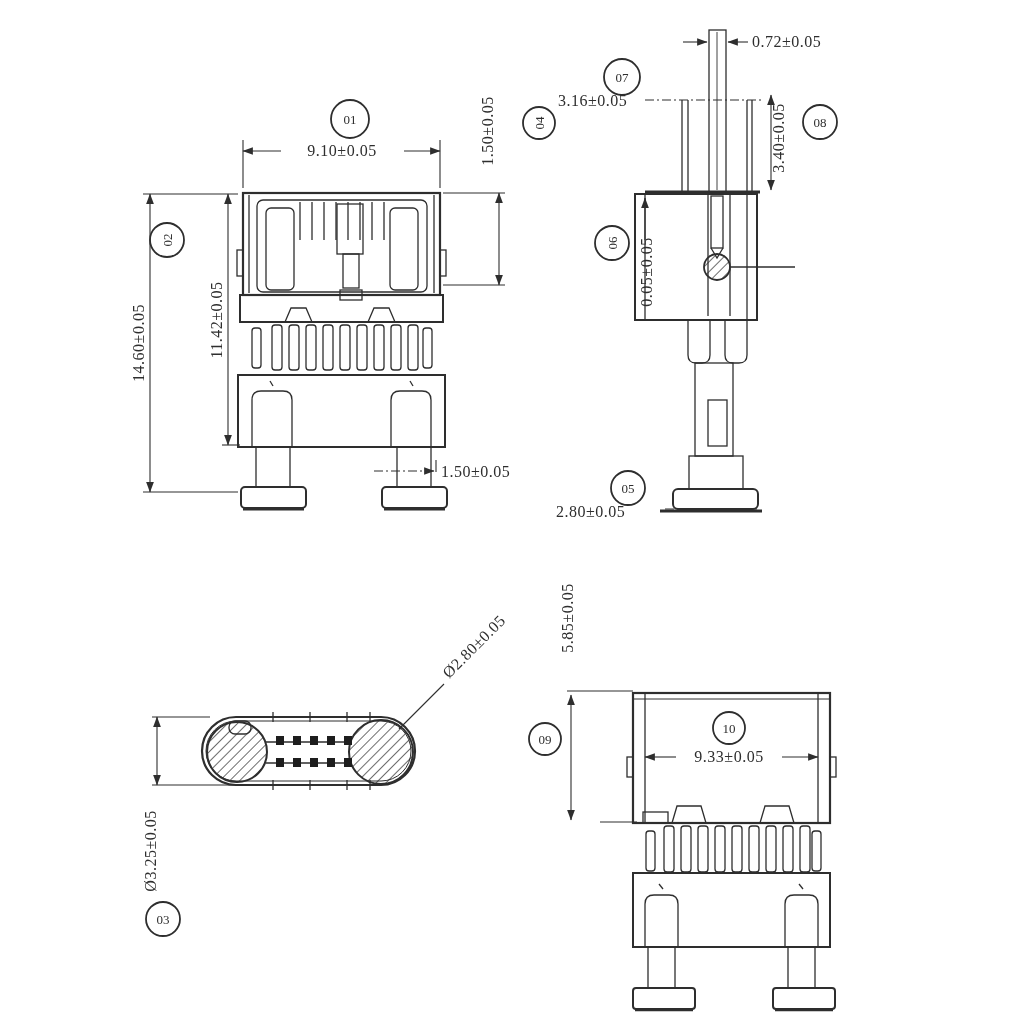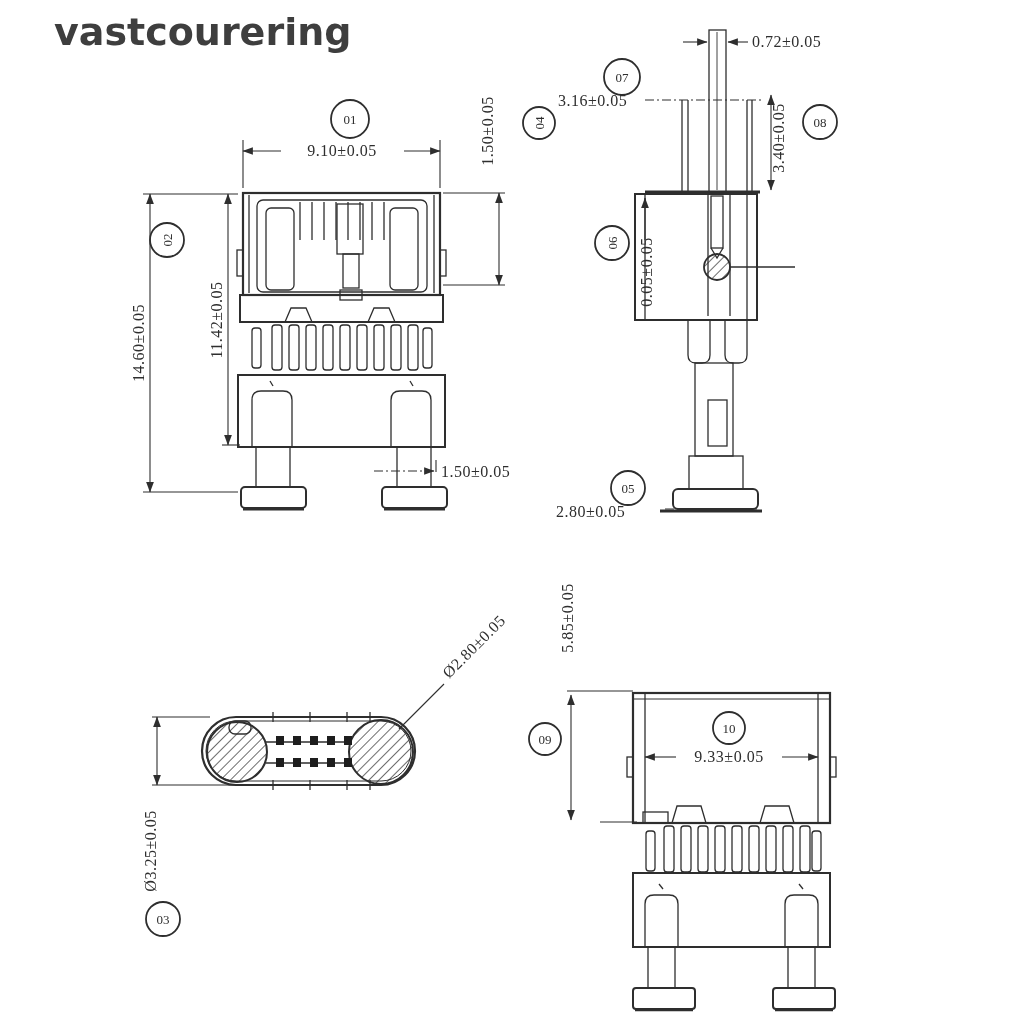--- a/index.html
+++ b/index.html
@@ -10,21 +10,20 @@
              font-weight:700;font-size:38px;color:#3e3e3e;letter-spacing:0px;}
   svg{position:absolute;left:0;top:0;}
   .dimtxt{font-family:"Liberation Serif", serif;font-size:16px;letter-spacing:0.5px;fill:#2e2e2e;}
   .baltxt{font-family:"Liberation Serif", serif;font-size:13px;fill:#2e2e2e;}
 </style>
 </head>
 <body>
 
 <div id="canvas">
 
-  <div class="watermark">vastcourering</div>
 
   <svg width="1024" height="1024" viewBox="0 0 1024 1024">
     <defs>
       <marker id="ar" viewBox="0 0 10 8" markerWidth="11" markerHeight="9" refX="9" refY="4" orient="auto-start-reverse" markerUnits="userSpaceOnUse">
         <path d="M0,0.5 L9.5,4 L0,7.5 Z" fill="#2e2e2e"></path>
       </marker>
       <marker id="ae" viewBox="0 0 10 8" markerWidth="11" markerHeight="9" refX="9" refY="4" orient="auto" markerUnits="userSpaceOnUse">
         <path d="M0,0.5 L9.5,4 L0,7.5 Z" fill="#2e2e2e"></path>
       </marker>
       <pattern id="hatch" width="7" height="7" patternUnits="userSpaceOnUse" patternTransform="rotate(45)">

